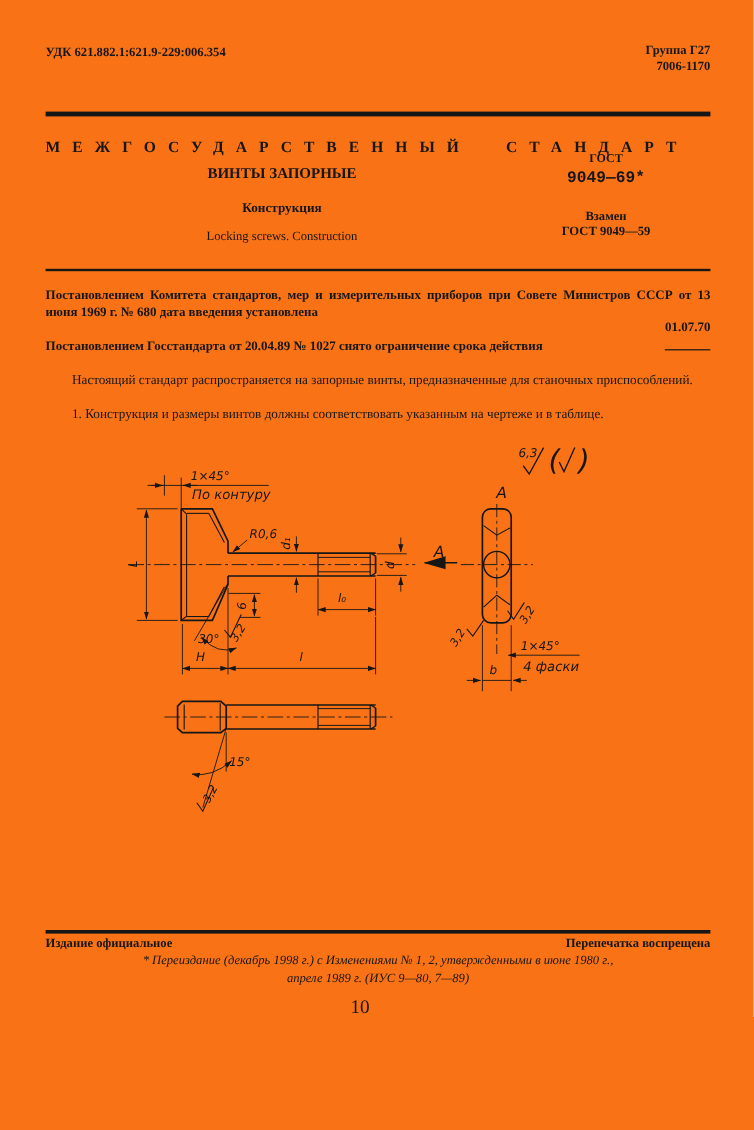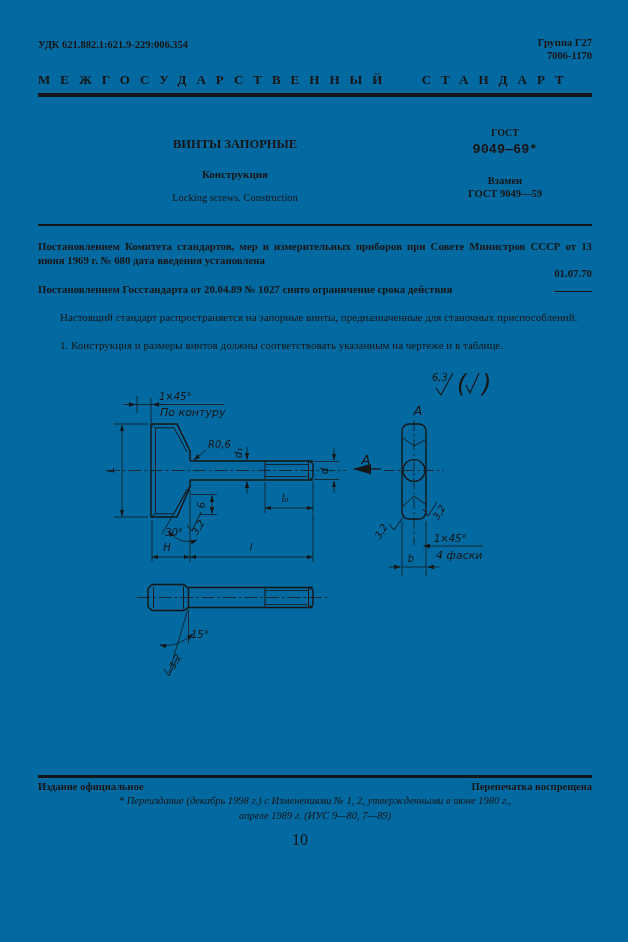--- a/index.html
+++ b/index.html
@@ -1,25 +1,25 @@
 <!DOCTYPE html>
 <html><head>
 <meta charset="utf-8">
 <style>
   html,body{margin:0;padding:0;background:#e8e8e8;}
   .page{
-    position:relative;width:628px;height:942px;background:#0369a1;
+    position:relative;width:628px;height:942px;background:#f97316;
     font-family:"Liberation Serif", serif;color:#161616;overflow:hidden;
     margin:0 auto;
   }
   .abs{position:absolute;}
   .b{font-weight:bold;}
   .i{font-style:italic;}
   .rule{background:#161616;}
-  .spaced{letter-spacing:10px;word-spacing:16px;white-space:nowrap;}
+  .spaced{letter-spacing:10px;word-spacing:16px;white-space:nowrap;margin-top:43px;}
   .just{text-align:justify;}
   .ctr{text-align:center;}
   .rgt{text-align:right;}
   .u{border-bottom:1.2px solid #161616;padding-bottom:12px;}
   svg text{font-family:"DejaVu Sans", sans-serif;font-style:italic;fill:#161616;}
   svg .doc-line{stroke:#161616;fill:none;}
 </style>
 </head>
 <body>
 

